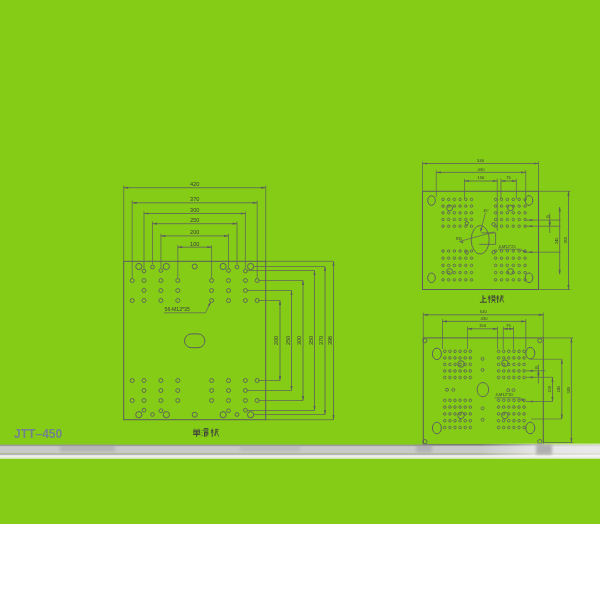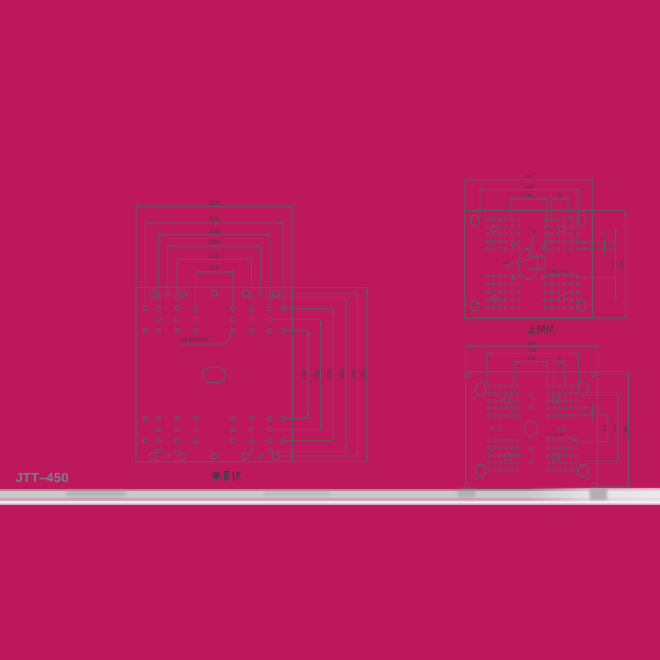--- a/index.html
+++ b/index.html
@@ -1,16 +1,16 @@
 <!DOCTYPE html>
 <html><head>
 <meta charset="utf-8">
 <style>
   html,body{margin:0;padding:0;width:600px;height:600px;background:#ffffff;overflow:hidden;}
-  #stage{position:relative;width:600px;height:600px;background:#be185d;font-family:"Liberation Sans",sans-serif;}
+  #stage{position:relative;width:600px;height:524px;background:#84cc16;font-family:"Liberation Sans",sans-serif;}
   svg{position:absolute;left:0;top:0;}
 </style>
 </head>
 <body>
 <div id="stage">
 
 <svg width="600" height="600" viewBox="0 0 600 600">
 <defs>
 <filter id="soft" x="-5%" y="-5%" width="110%" height="110%">
 <feGaussianBlur stdDeviation="0.52"></feGaussianBlur>

